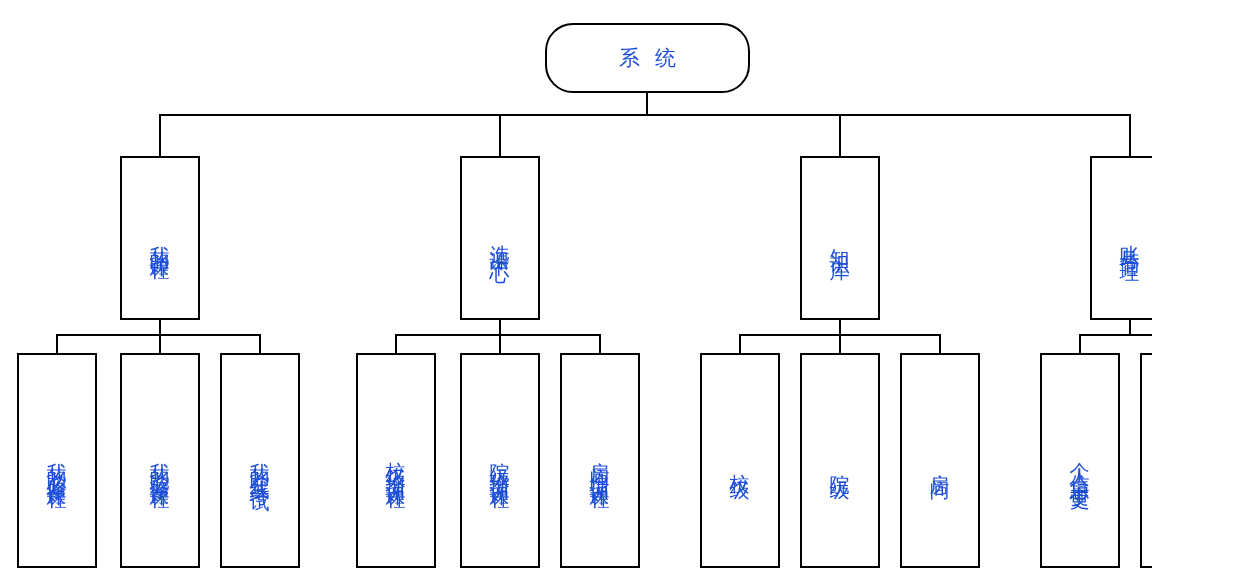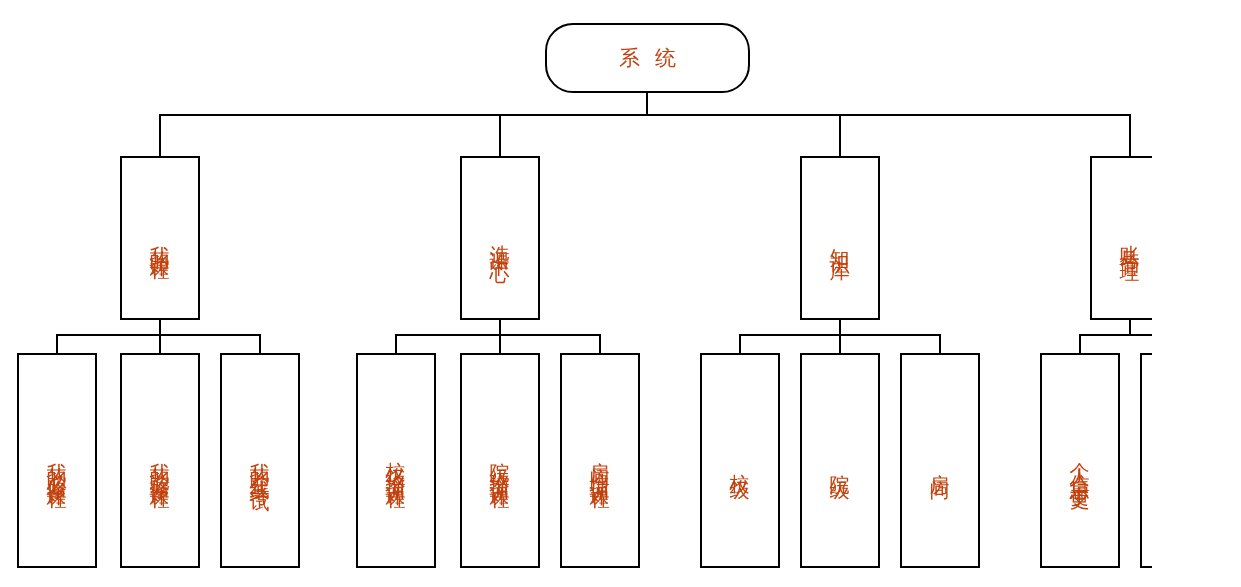--- a/index.html
+++ b/index.html
@@ -6,21 +6,21 @@
     margin: 0;
     padding: 0;
     background: #ffffff;
   }
   #canvas {
     position: relative;
     width: 1152px;
     height: 587px;
     background: #ffffff;
     font-family: "Liberation Serif", "DejaVu Serif", serif;
-    color: #c2410c;
+    color: #1d4ed8;
     overflow: hidden;
   }
   .node {
     position: absolute;
     box-sizing: border-box;
     border: 2px solid #000000;
     background: #ffffff;
     display: flex;
     align-items: center;
     justify-content: center;

